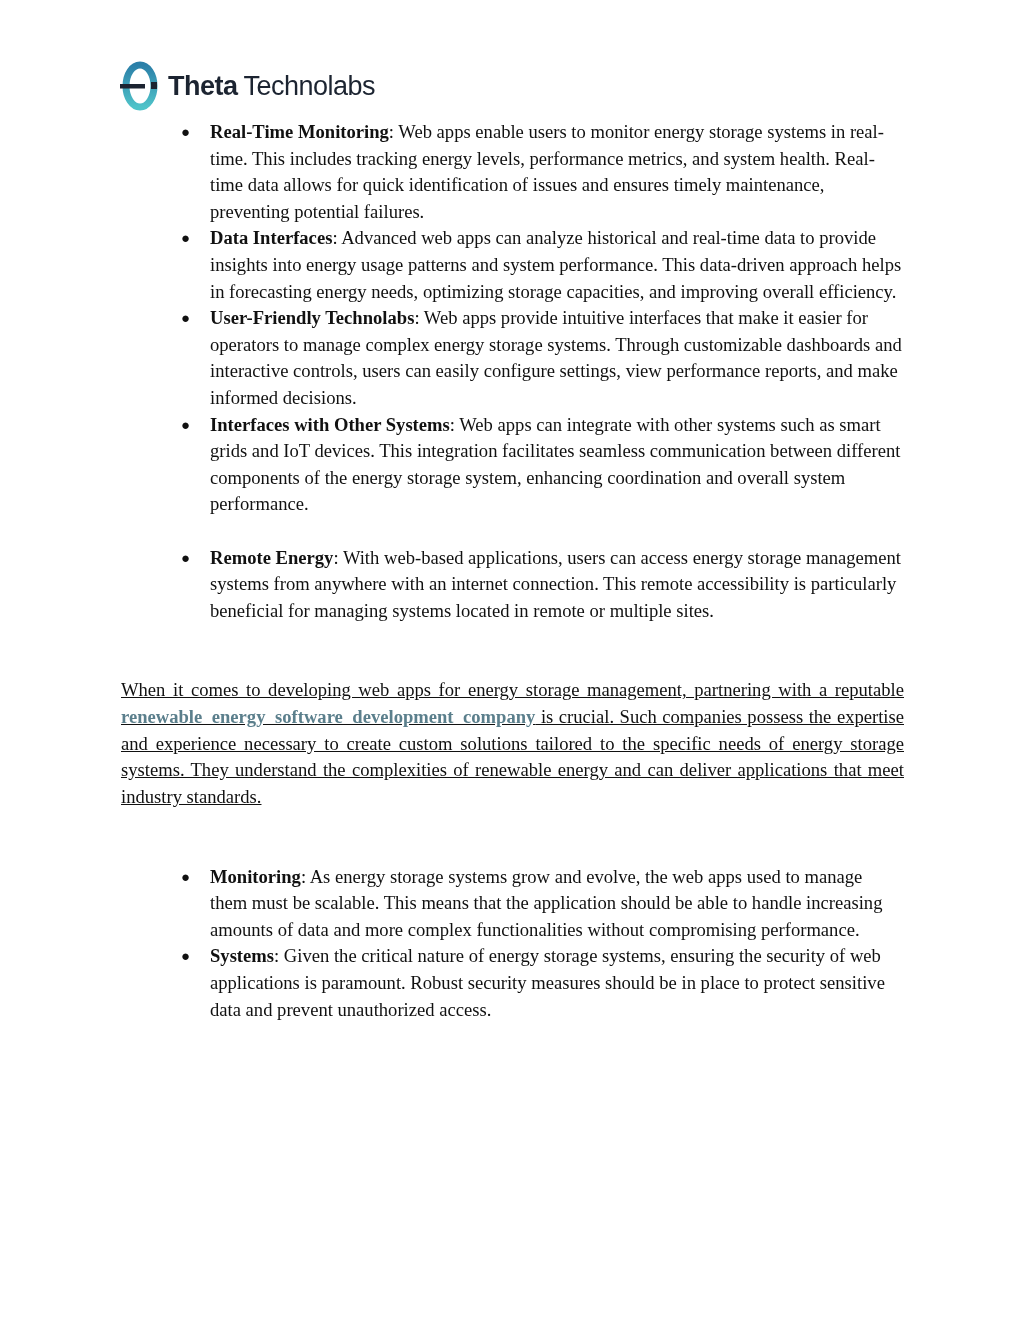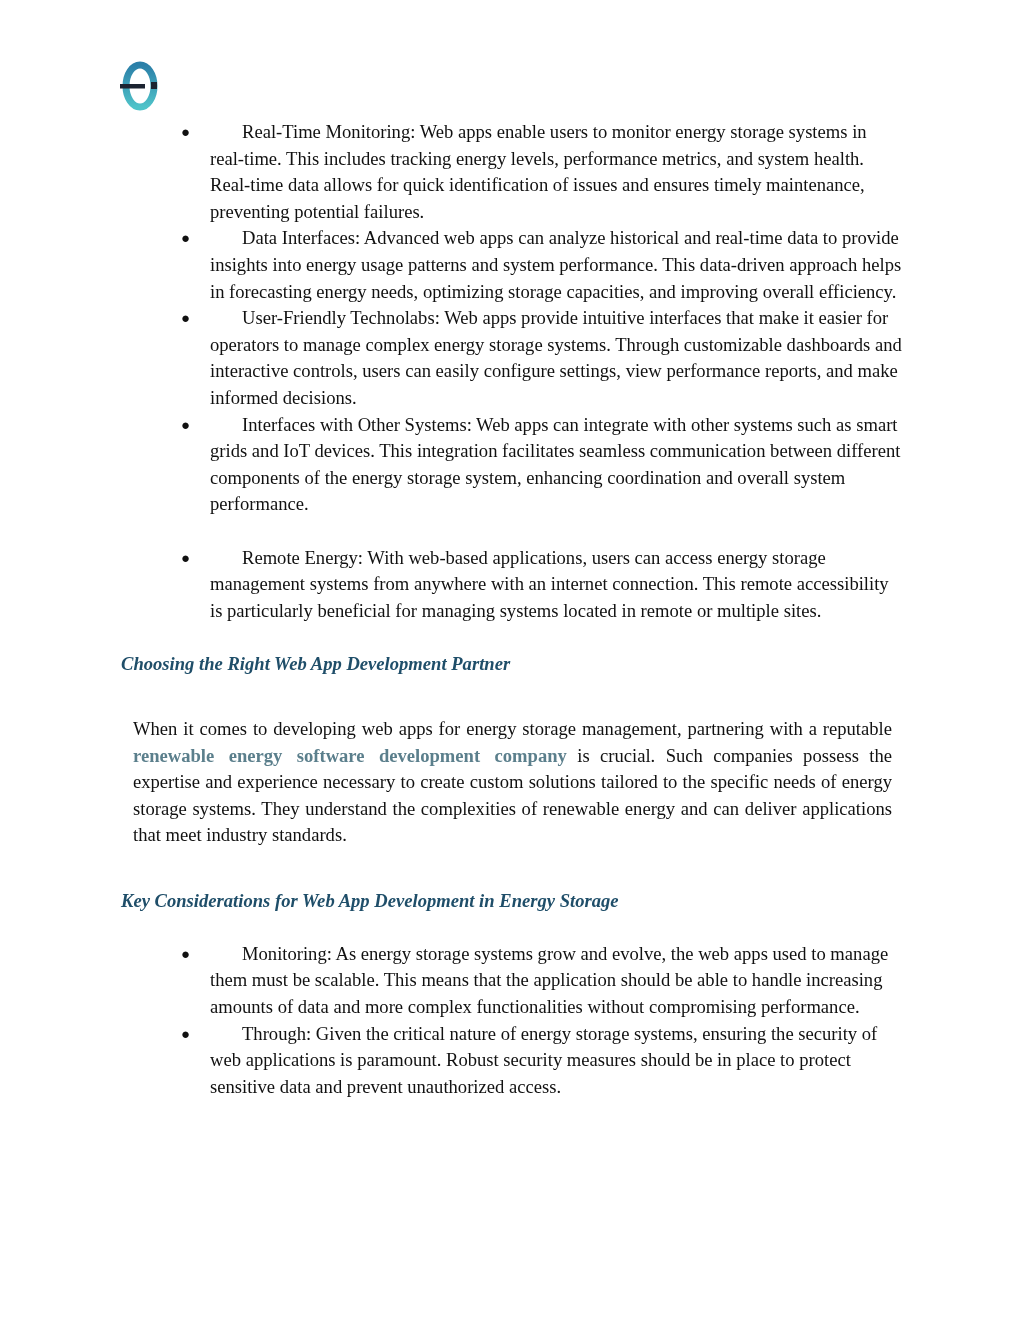--- a/index.html
+++ b/index.html
@@ -11,56 +11,57 @@
                font-size: 27px; color: #1c2431; letter-spacing: -0.5px; line-height: 1; }
   .logo-bold { font-weight: 700; }
   .logo-light { font-weight: 400; margin-left: 6px; }
 
   .content { position: absolute; left: 121px; top: 119px; width: 783px; font-size: 18.6px; line-height: 26.6px; }
   ul.blist { list-style: none; margin: 0; padding: 0; }
   ul.blist li { position: relative; padding-left: 89px; }
   ul.blist li .bullet { position: absolute; left: 60px; top: 0; font-size: 15px; }
   .gap { height: 26.6px; }
   .heading { font-style: italic; font-weight: 700; color: #1f4e69; margin: 0; }
-  .para { text-align: justify; margin: 12px; }
+  .para { text-align: justify; margin: 0; text-decoration: underline; }
   .link { color: #5b7f8c; font-weight: 700; word-spacing: 4px; }
-  b { font-weight: 400; margin-left: 32px; }
+  b { font-weight: 700; }
 </style>
 </head>
 <body>
 
 <div class="logo">
   <svg width="40" height="52" viewBox="0 0 40 52">
     <defs>
       <linearGradient id="rg" x1="0" y1="0" x2="0" y2="1">
         <stop offset="0" stop-color="#2b7fa8"></stop>
         <stop offset="1" stop-color="#4fc3c9"></stop>
       </linearGradient>
     </defs>
     <ellipse cx="20" cy="26" rx="14" ry="21" fill="none" stroke="url(#rg)" stroke-width="7"></ellipse>
     <rect x="0" y="24" width="25" height="4.5" fill="#1c2431"></rect>
     <rect x="31" y="22" width="6" height="7" fill="#1c2431"></rect>
   </svg>
+  <div class="logo-text">
+    <span class="logo-bold">Theta</span><span class="logo-light">Technolabs</span>
+  </div>
 </div>
 
 <div class="content">
   <ul class="blist">
     <li><span class="bullet">●</span><b>Real-Time Monitoring</b><span>: Web apps enable users to monitor energy storage systems in real-time. This includes tracking energy levels, performance metrics, and system health. Real-time data allows for quick identification of issues and ensures timely maintenance, preventing potential failures.</span></li>
     <li><span class="bullet">●</span><b>Data Interfaces</b><span>: Advanced web apps can analyze historical and real-time data to provide insights into energy usage patterns and system performance. This data-driven approach helps in forecasting energy needs, optimizing storage capacities, and improving overall efficiency.</span></li>
     <li><span class="bullet">●</span><b>User-Friendly Technolabs</b><span>: Web apps provide intuitive interfaces that make it easier for operators to manage complex energy storage systems. Through customizable dashboards and interactive controls, users can easily configure settings, view performance reports, and make informed decisions.</span></li>
     <li><span class="bullet">●</span><b>Interfaces with Other Systems</b><span>: Web apps can integrate with other systems such as smart grids and IoT devices. This integration facilitates seamless communication between different components of the energy storage system, enhancing coordination and overall system performance.</span></li>
   </ul>
   <div class="gap"></div>
   <ul class="blist">
     <li><span class="bullet">●</span><b>Remote Energy</b><span>: With web-based applications, users can access energy storage management systems from anywhere with an internet connection. This remote accessibility is particularly beneficial for managing systems located in remote or multiple sites.</span></li>
   </ul>
   <div class="gap"></div>
-  <p class="heading">Choosing the Right Web App Development Partner</p>
   <div class="gap"></div>
   <p class="para"><span>When it comes to developing web apps for energy storage management, partnering with a reputable </span><a class="link">renewable energy software development company</a><span> is crucial. Such companies possess the expertise and experience necessary to create custom solutions tailored to the specific needs of energy storage systems. They understand the complexities of renewable energy and can deliver applications that meet industry standards.</span></p>
   <div class="gap"></div>
-  <p class="heading">Key Considerations for Web App Development in Energy Storage</p>
   <div class="gap"></div>
   <ul class="blist">
     <li><span class="bullet">●</span><b>Monitoring</b><span>: As energy storage systems grow and evolve, the web apps used to manage them must be scalable. This means that the application should be able to handle increasing amounts of data and more complex functionalities without compromising performance.</span></li>
-    <li><span class="bullet">●</span><b>Through</b><span>: Given the critical nature of energy storage systems, ensuring the security of web applications is paramount. Robust security measures should be in place to protect sensitive data and prevent unauthorized access.</span></li>
+    <li><span class="bullet">●</span><b>Systems</b><span>: Given the critical nature of energy storage systems, ensuring the security of web applications is paramount. Robust security measures should be in place to protect sensitive data and prevent unauthorized access.</span></li>
   </ul>
 </div>
 
 </body></html>

